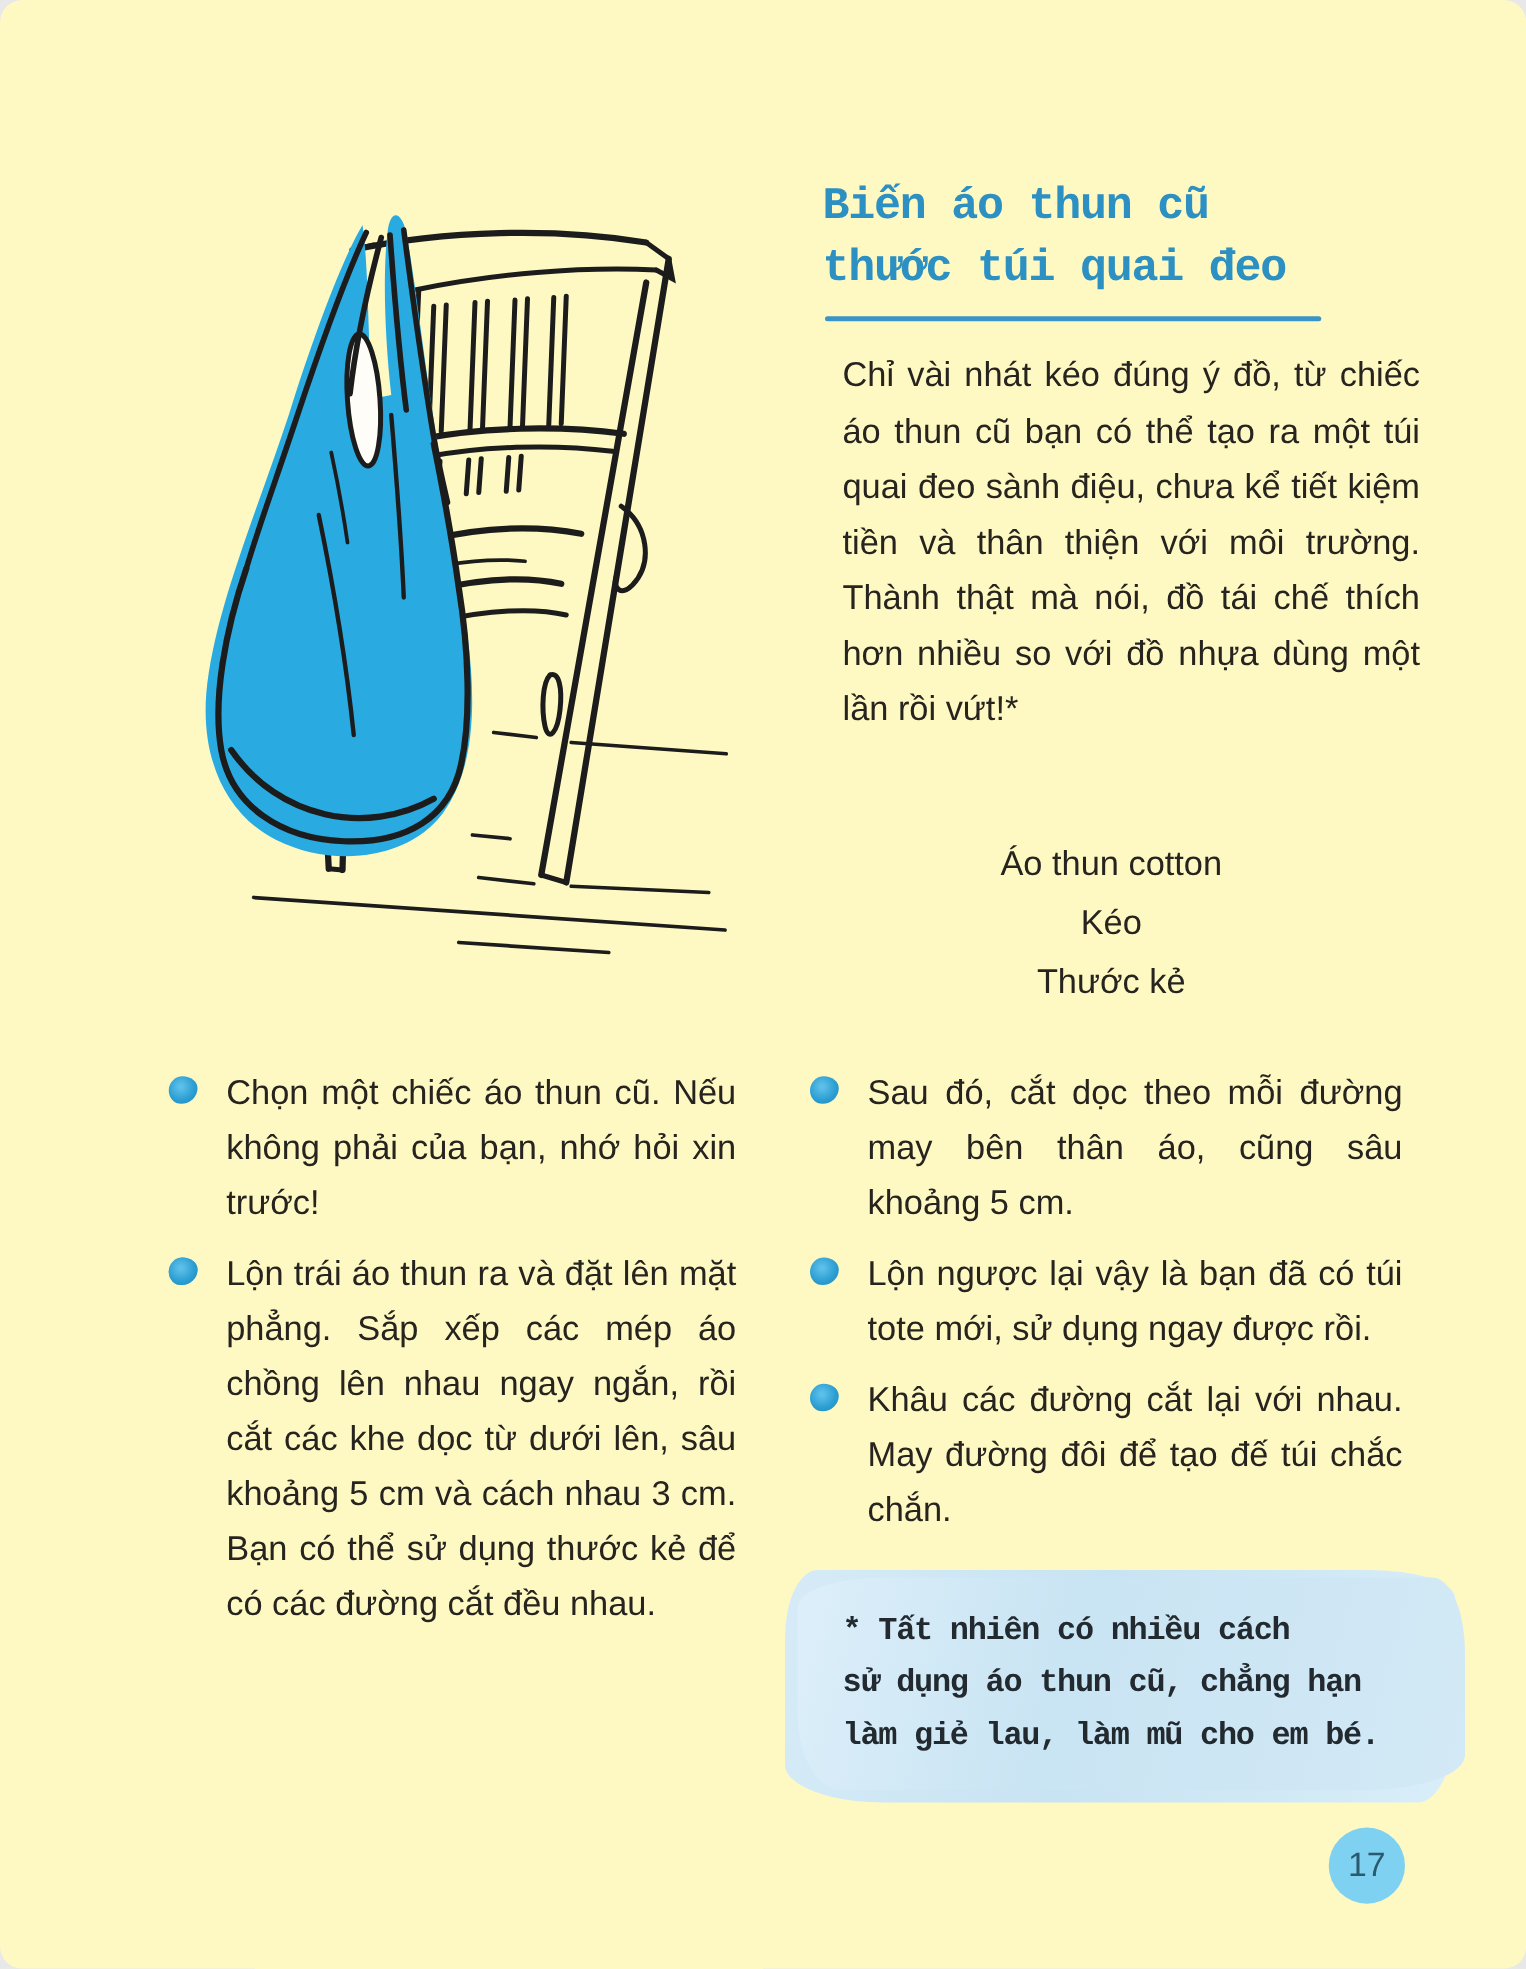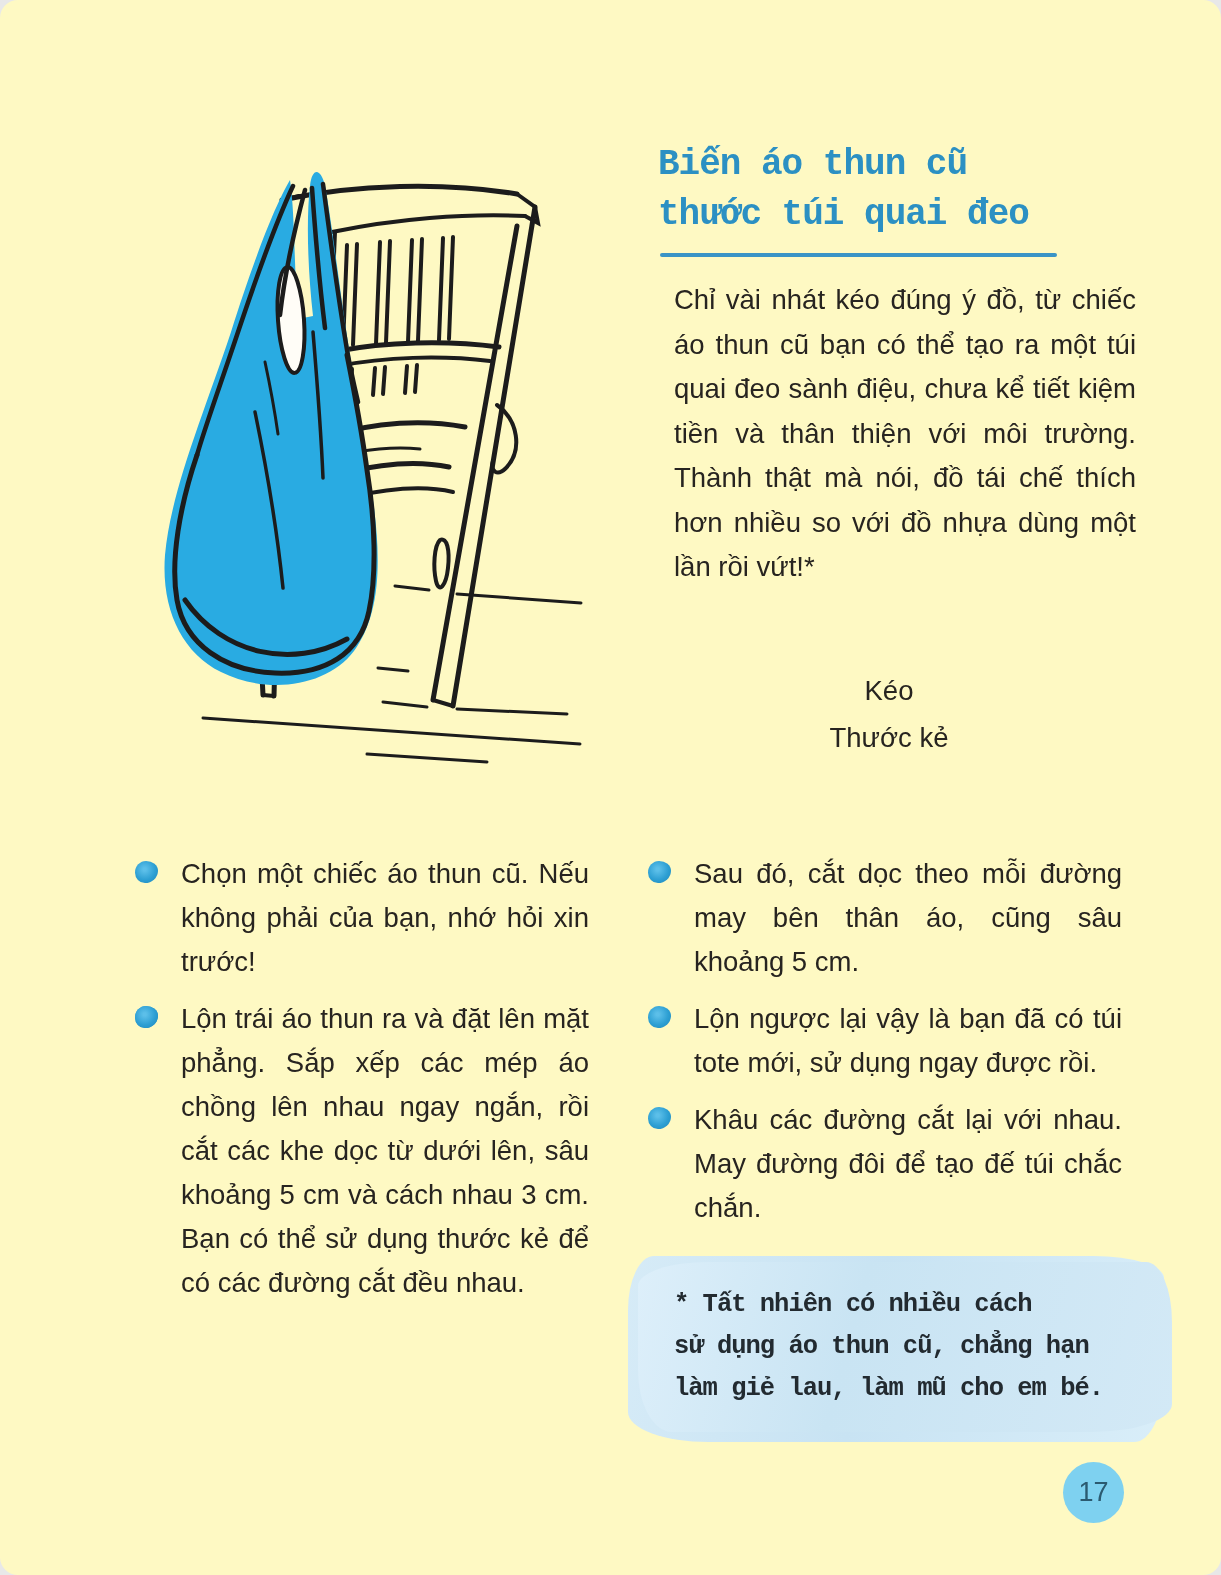--- a/index.html
+++ b/index.html
@@ -180,20 +180,21 @@
 
   <div class="title">
     <div>Biến áo thun cũ</div>
     <div>thước túi quai đeo</div>
   </div>
   <div class="title-underline"></div>
 
   <p class="intro">Chỉ vài nhát kéo đúng ý đồ, từ chiếc áo thun cũ bạn có thể tạo ra một túi quai đeo sành điệu, chưa kể tiết kiệm tiền và thân thiện với môi trường. Thành thật mà nói, đồ tái chế thích hơn nhiều so với đồ nhựa dùng một lần rồi vứt!*</p>
 
   <div class="materials">
+    <div>Áo thun cotton</div>
     <div>Kéo</div>
     <div>Thước kẻ</div>
   </div>
 
   <ul class="steps steps-left">
     <li>
       <span class="splotch"></span>
       <span>Chọn một chiếc áo thun cũ. Nếu không phải của bạn, nhớ hỏi xin trước!</span>
     </li>
     <li>

